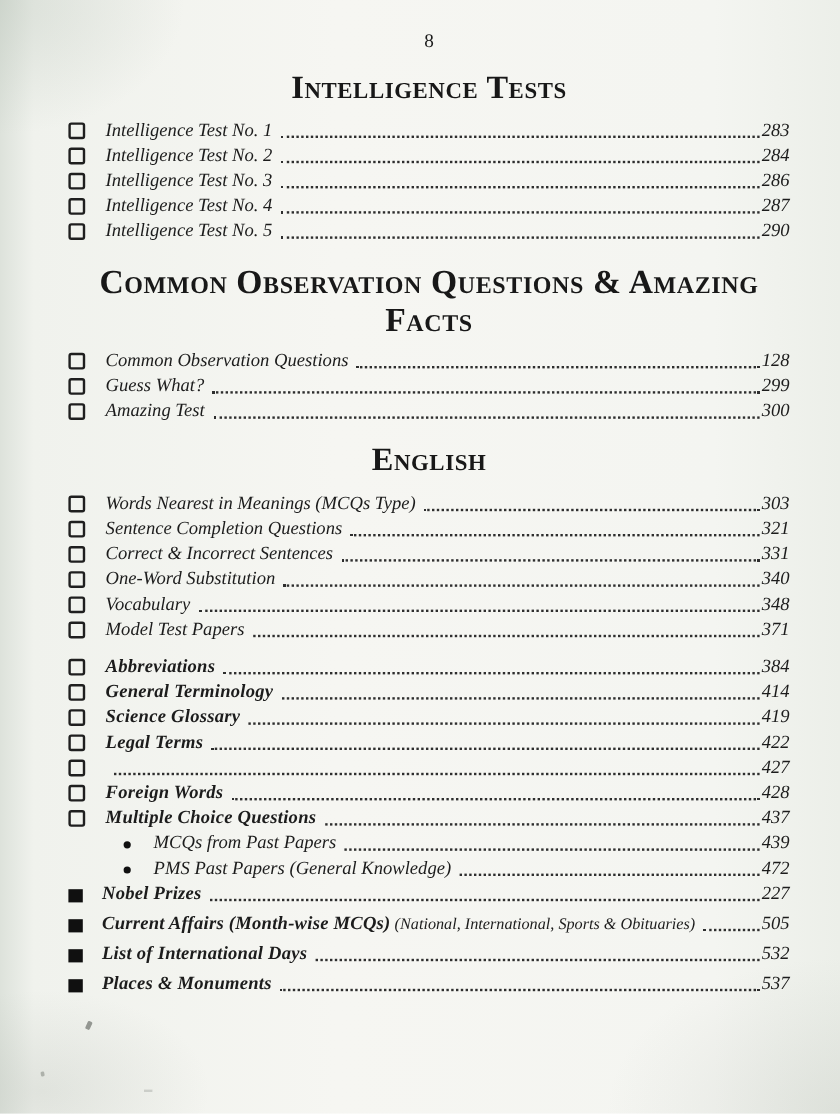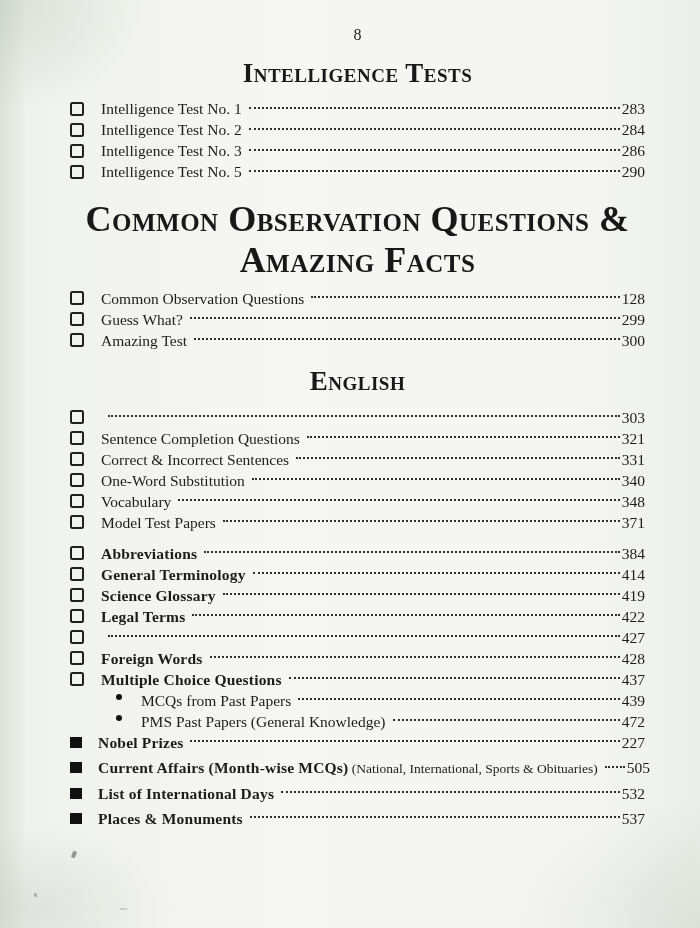--- a/index.html
+++ b/index.html
@@ -25,31 +25,32 @@
   .sec-title{
     margin:0;
     text-align:center;
     font-variant:small-caps;
     font-weight:700;
     letter-spacing:0.5px;
     line-height:1.15;
     color:#181818;
   }
   .size-md{font-size:27px;}
-  .size-lg{font-size:36px;}
-  .toc-section{margin:13px;}
+  .size-lg{font-size:28px;}
+  .toc-section{margin:0;}
   .t-intelligence{margin:4px 0 12px 0;}
   .t-common{margin:20px 0 9px 0;}
   .t-english{margin:18px 0 13px 0;text-align:center;}
   .toc-row{
     display:flex;
-    align-items:center;
+    align-items:flex-end;
     font-size:15.5px;
     line-height:15px;
     margin-bottom:6px;
+    font-style:italic;
   }
   .toc-row.bold .label{font-weight:700;letter-spacing:0.2px;}
   .toc-row.spacious{margin-bottom:10px;margin-top:5px;}
   .toc-row.gap-before{margin-top:16px;}
   .toc-row.indent{padding-left:44px;}
   .bullet{flex:none;display:inline-block;}
   .bullet.square-outline{
     width:10px;height:10px;
     border:2.2px solid #1f1f1f;
     border-radius:2.5px;
@@ -105,20 +106,26 @@
           <span class="pagenum">284</span>
         </div>
         <div class="toc-row">
           <span class="bullet square-outline"></span>
           <span class="label">Intelligence Test No. 3</span>
           <span class="leader"></span>
           <span class="pagenum">286</span>
         </div>
         <div class="toc-row">
           <span class="bullet square-outline"></span>
+          <span class="label">Intelligence Test No. 4</span>
+          <span class="leader"></span>
+          <span class="pagenum">287</span>
+        </div>
+        <div class="toc-row">
+          <span class="bullet square-outline"></span>
           <span class="label">Intelligence Test No. 5</span>
           <span class="leader"></span>
           <span class="pagenum">290</span>
         </div>
       </div>
   </section>
 
   <section class="toc-section">
     <h2 class="sec-title size-lg t-common">Common Observation Questions &amp; Amazing Facts</h2>
     <div class="rows">
@@ -141,20 +148,21 @@
           <span class="pagenum">300</span>
         </div>
       </div>
   </section>
 
   <section class="toc-section">
     <h2 class="sec-title size-md t-english">English</h2>
     <div class="rows">
         <div class="toc-row">
           <span class="bullet square-outline"></span>
+          <span class="label">Words Nearest in Meanings (MCQs Type)</span>
           <span class="leader"></span>
           <span class="pagenum">303</span>
         </div>
         <div class="toc-row">
           <span class="bullet square-outline"></span>
           <span class="label">Sentence Completion Questions</span>
           <span class="leader"></span>
           <span class="pagenum">321</span>
         </div>
         <div class="toc-row">

